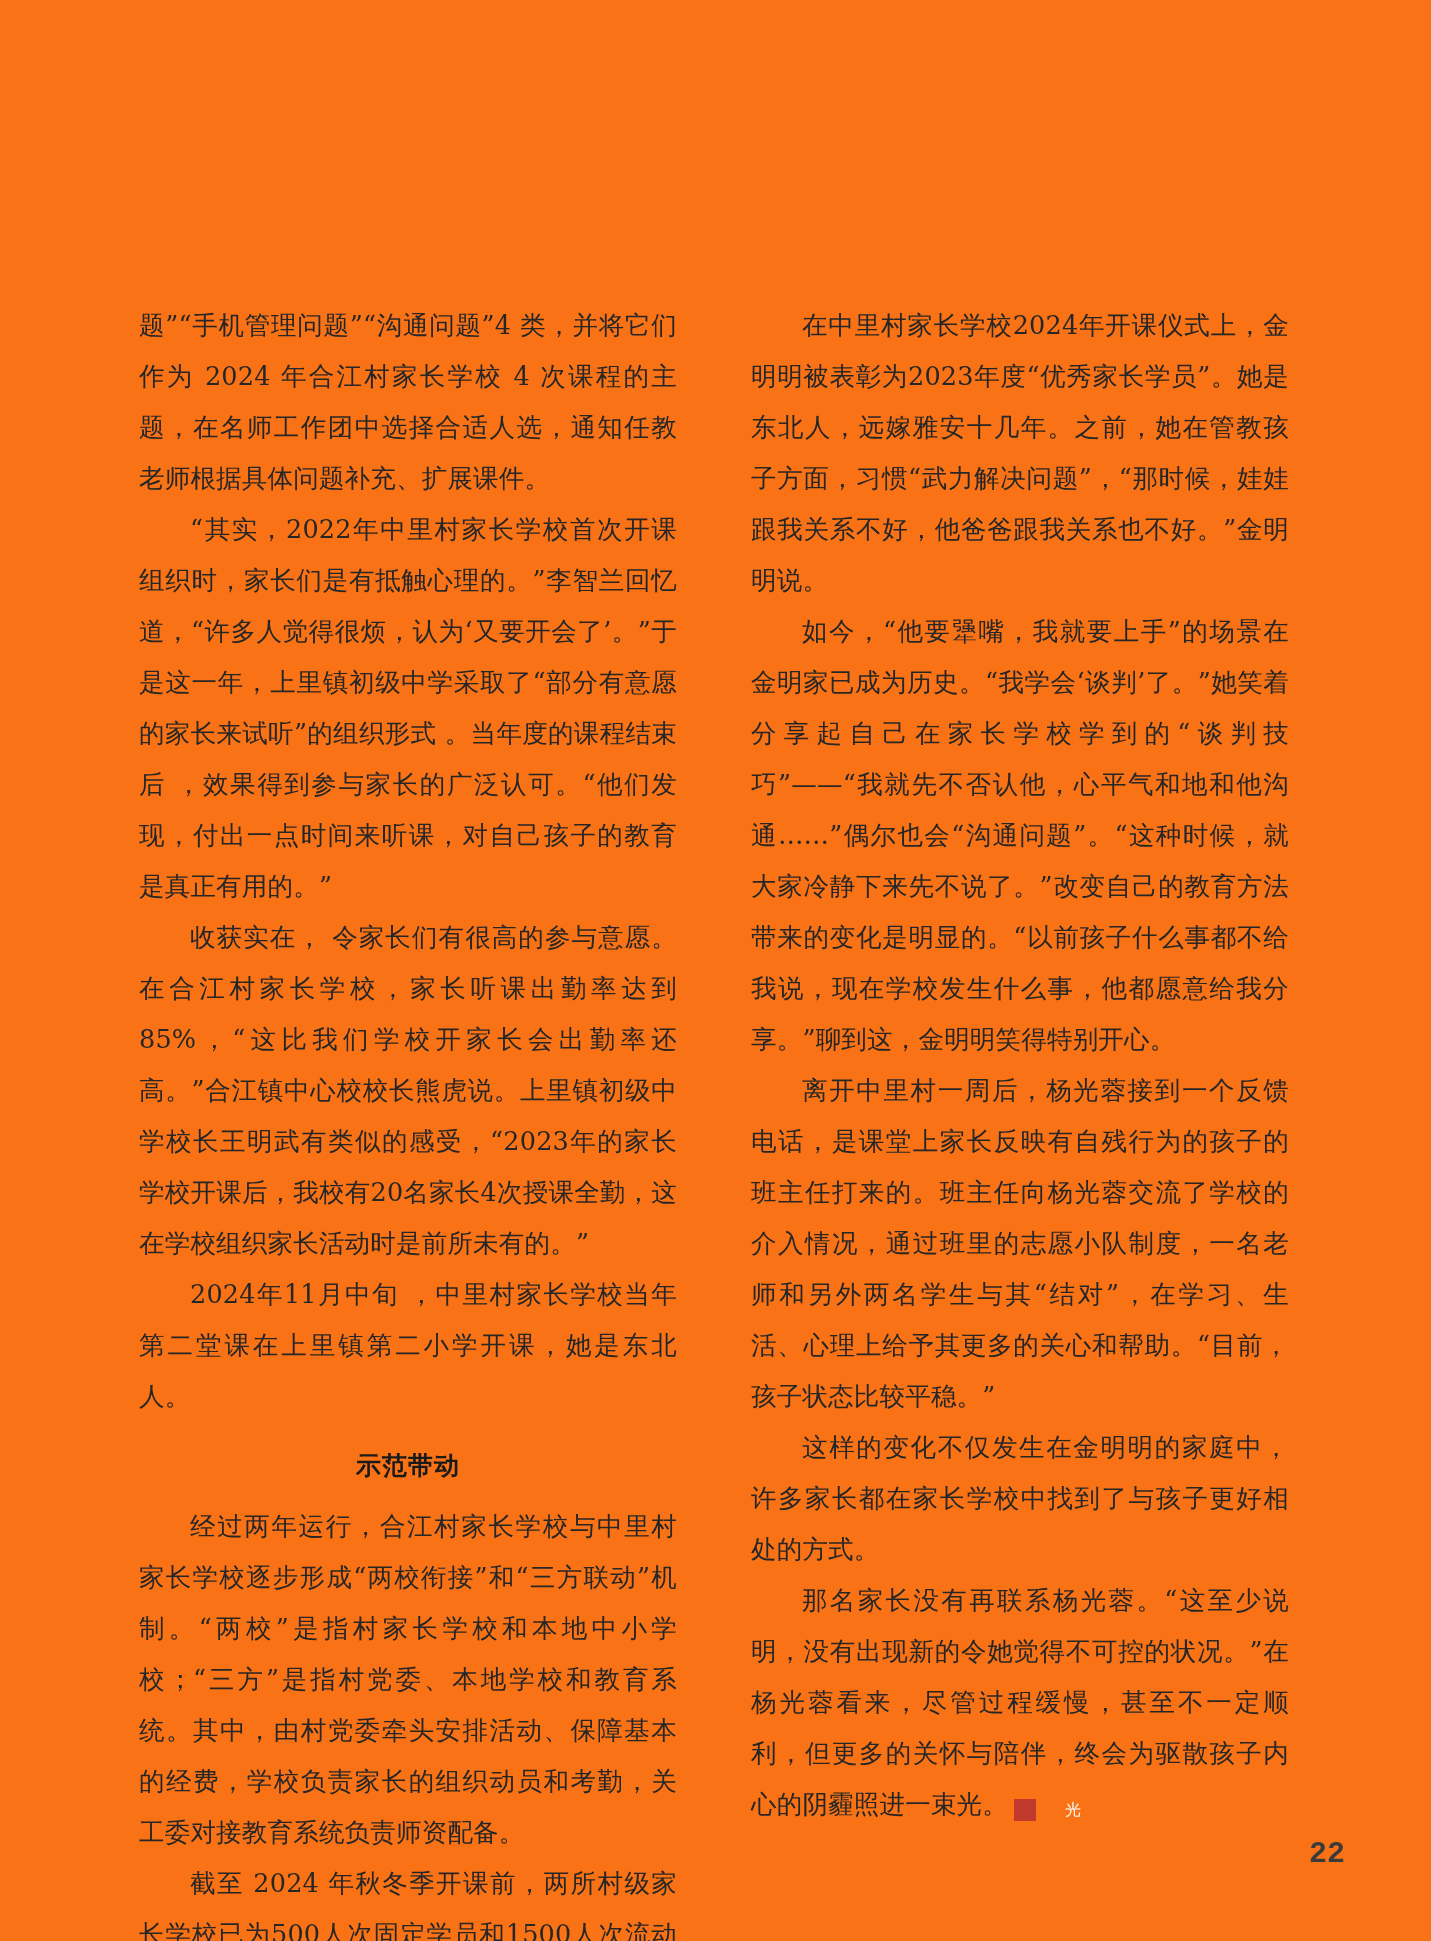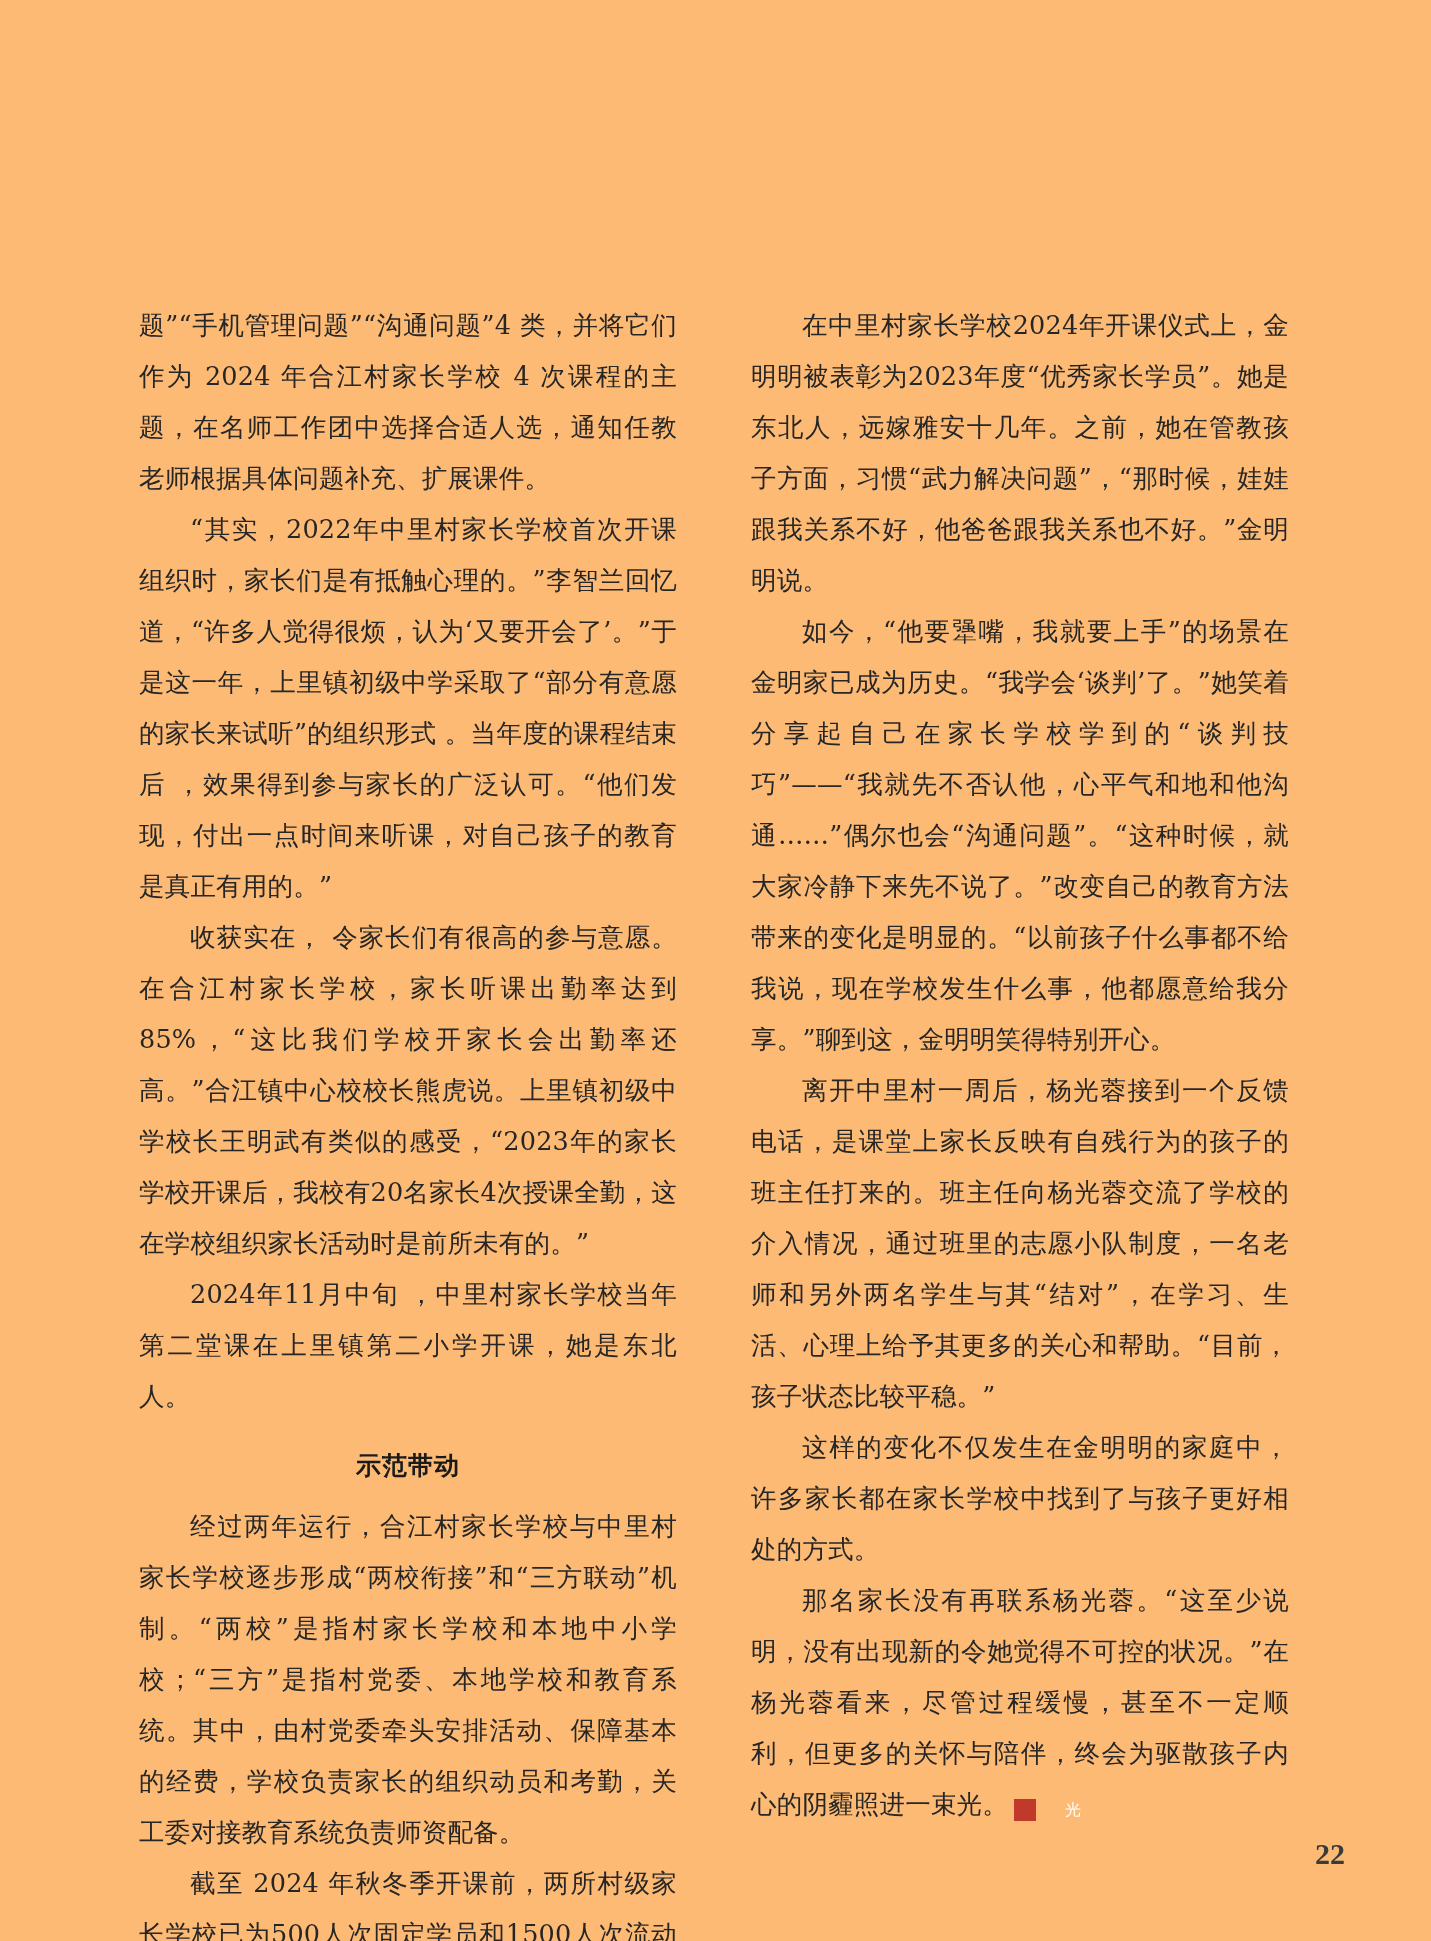--- a/index.html
+++ b/index.html
@@ -13,21 +13,21 @@
     position: relative;
     font-family: "DejaVu Serif", "Liberation Serif", serif;
     color: #2b2b2b;
     overflow: hidden;
   }
   .page {
     position: absolute;
     top: 0; left: 0;
     width: 1431px;
     height: 1941px;
-    background: #fdba74;
+    background: #f97316;
   }
   .content {
     position: absolute;
     top: 300px;
     left: 139px;
     width: 1150px;
     display: flex;
     gap: 74px;
   }
   .column {
@@ -68,21 +68,21 @@
     font-size: 16px;
     line-height: 22px;
     text-align: center;
     vertical-align: -2px;
     margin-left: 6px;
   }
   .page-number {
     position: absolute;
     right: 86px;
     bottom: 70px;
-    font-family: Liberation Serif, serif;
+    font-family: Liberation Mono, monospace;
     font-weight: bold;
     font-size: 30px;
     color: #3b3b3b;
   }
 </style>
 </head>
 <body>
 
 <div class="page">
 

